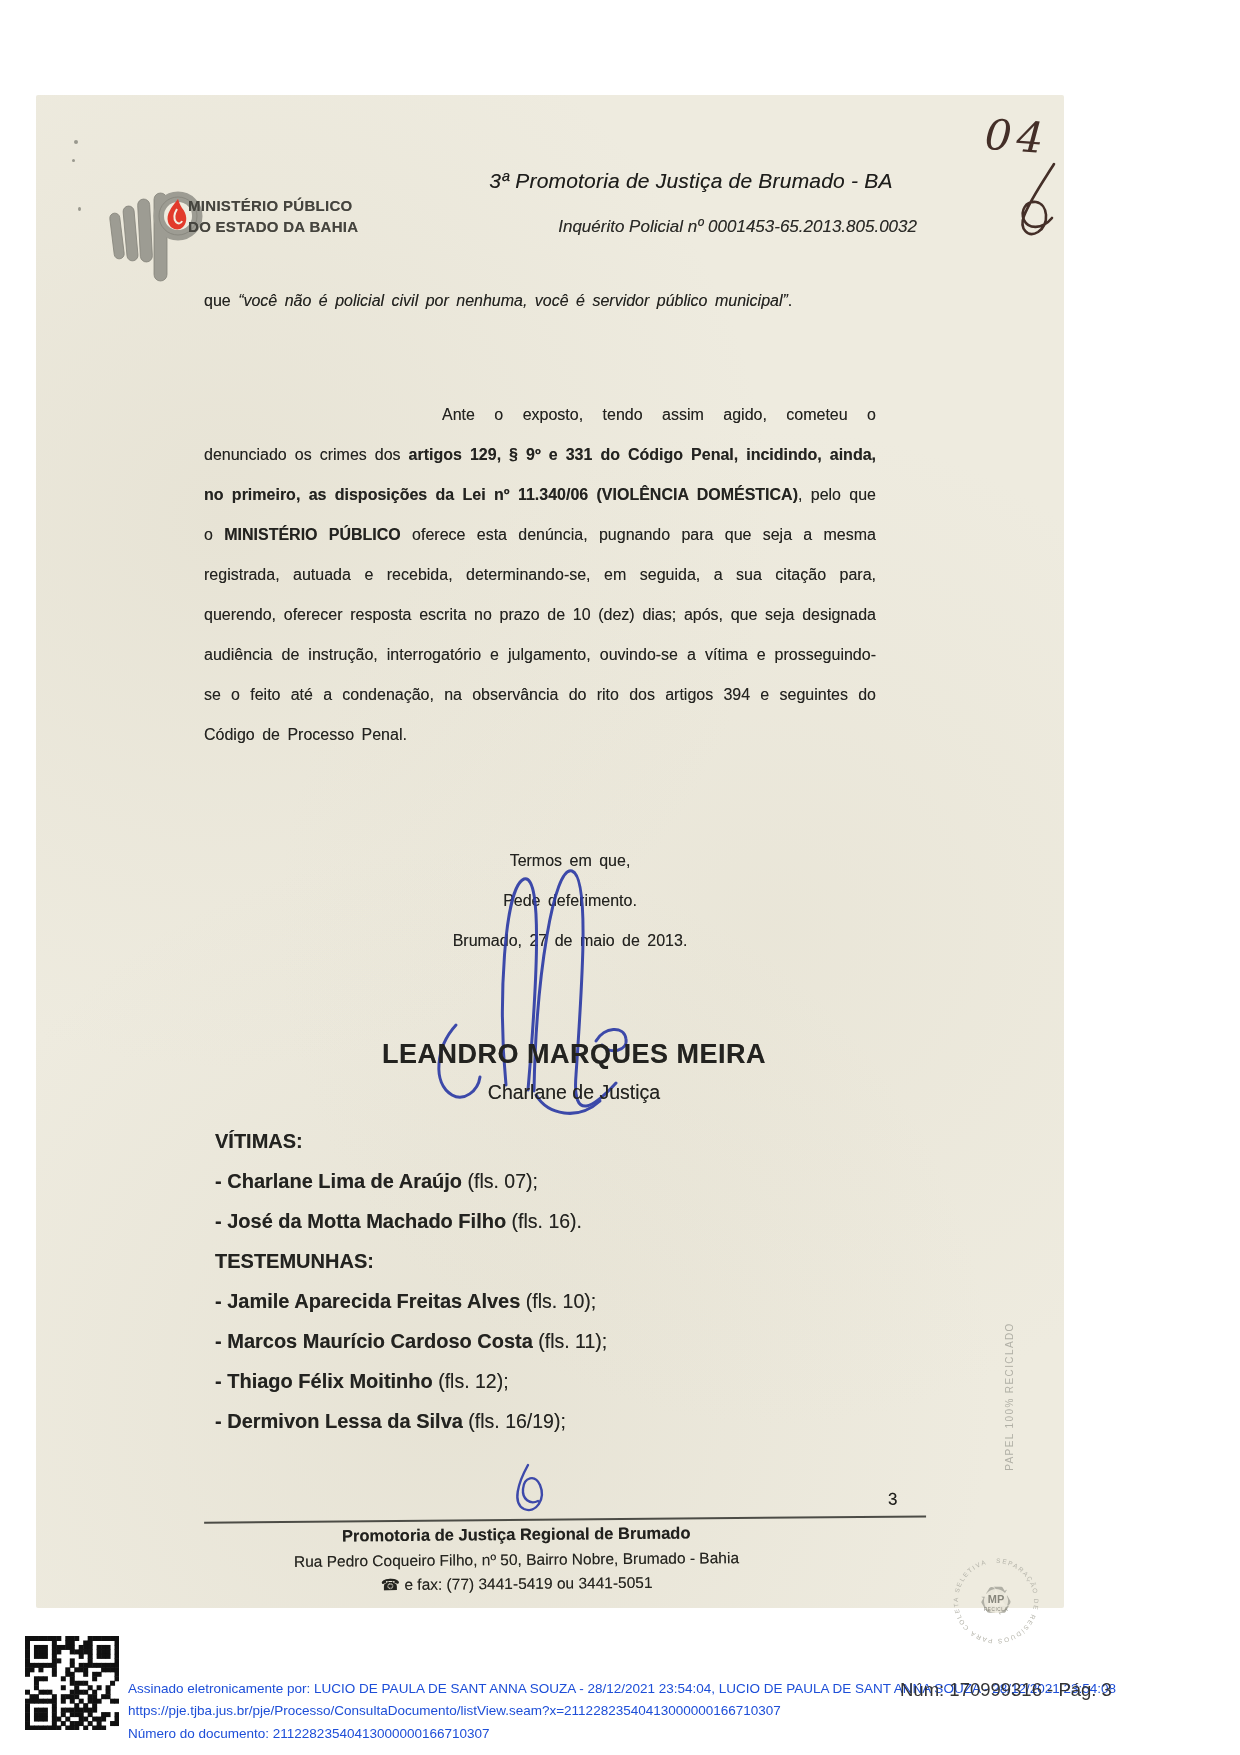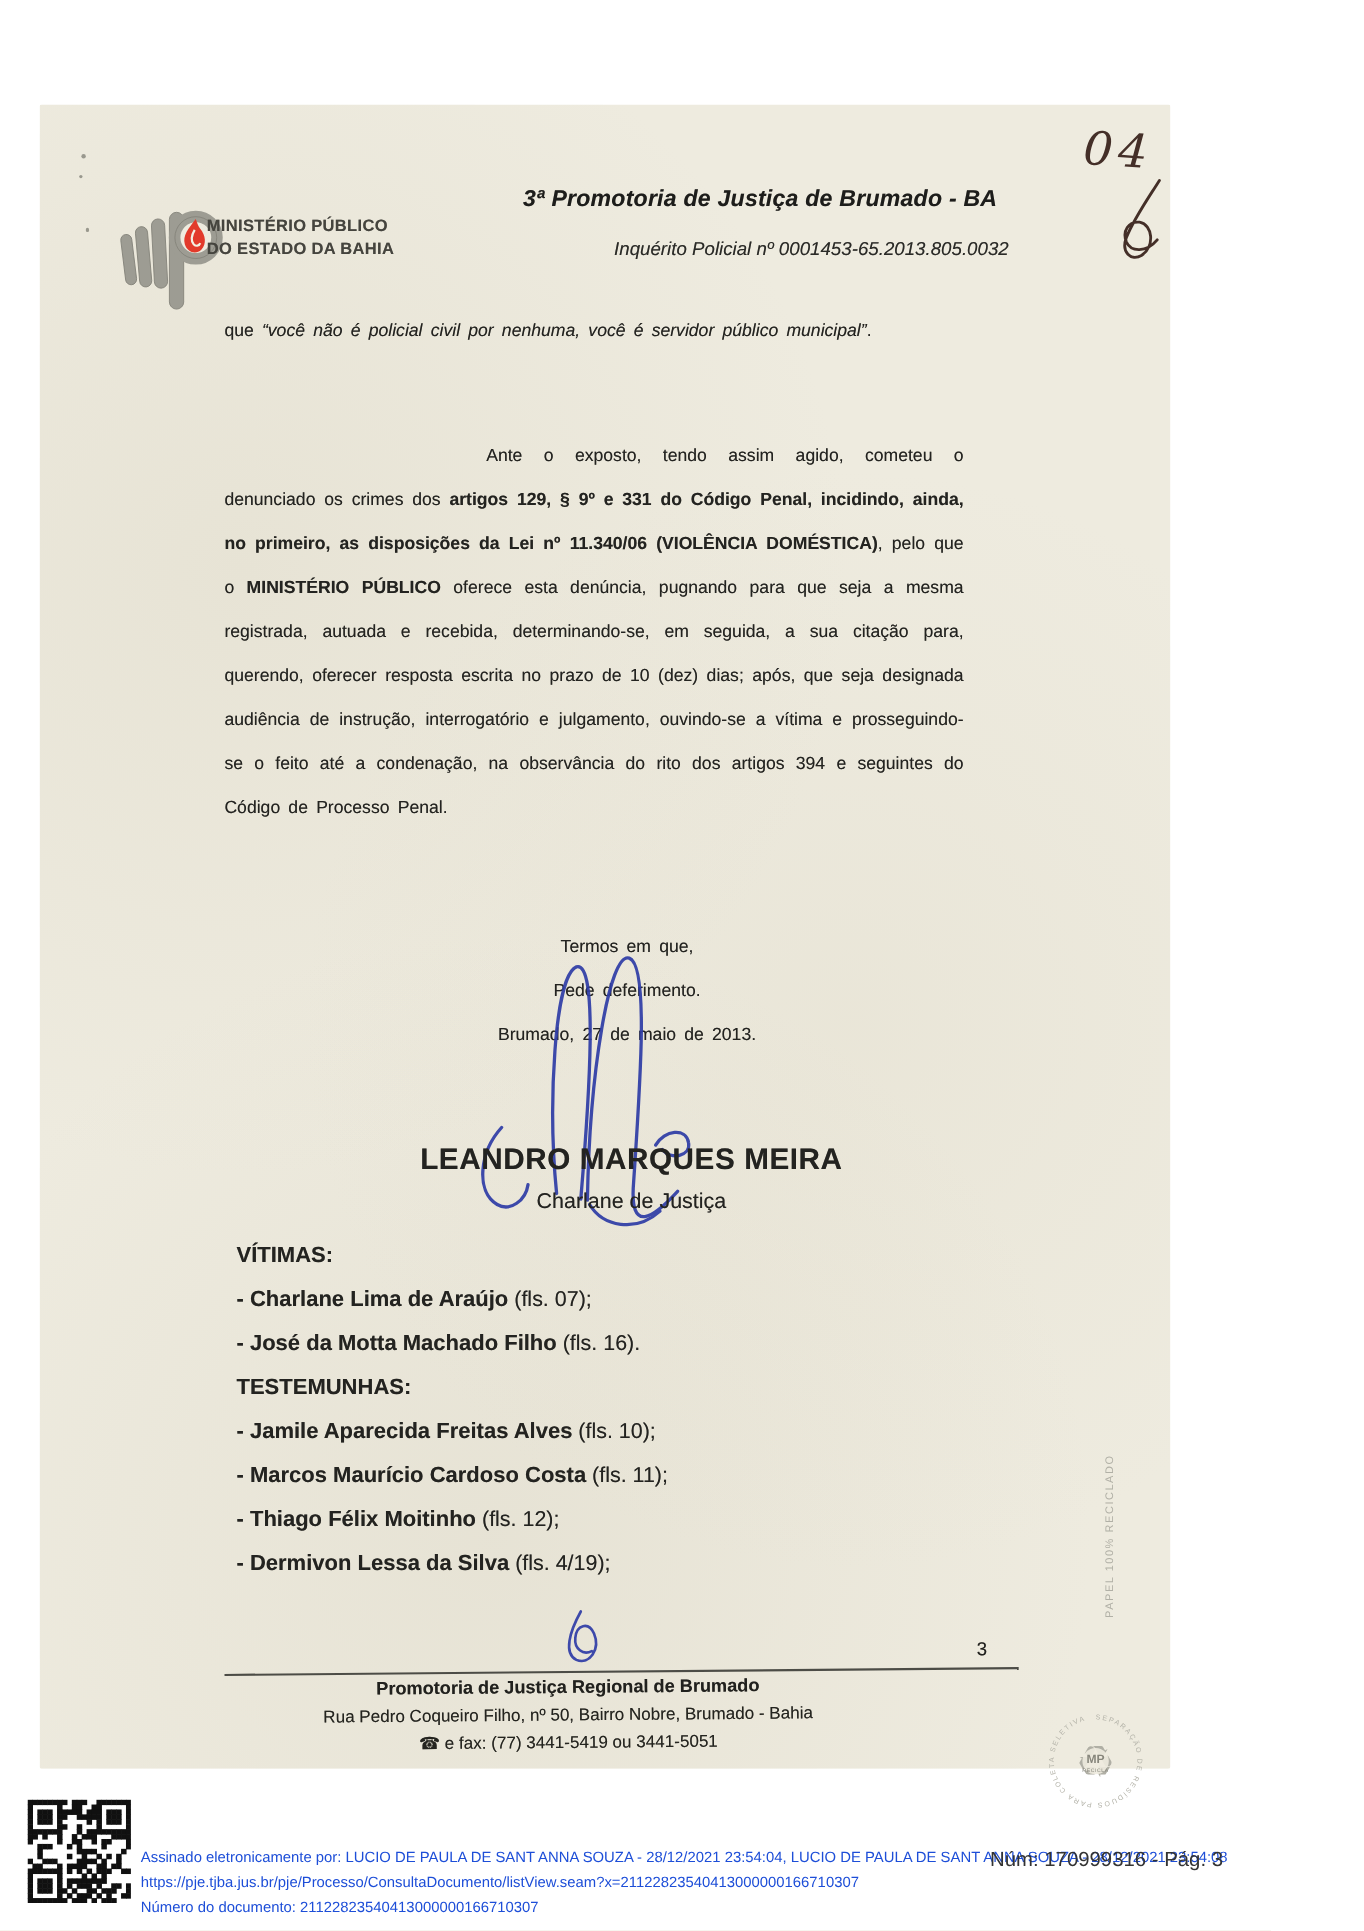--- a/index.html
+++ b/index.html
@@ -17,21 +17,21 @@
       radial-gradient(circle at 72% 55%, rgba(217,211,191,.22), transparent 45%),
       radial-gradient(circle at 40% 86%, rgba(209,203,183,.26), transparent 38%);
     border-radius:2px;
   }
   .abs{position:absolute}
   .scantxt{color:#232320;text-shadow:0 0 .4px rgba(30,28,24,.45)}
 
   
   .org{left:152px;top:100px;font-size:15px;font-weight:bold;line-height:21px;color:#45443e;letter-spacing:.3px}
   .doc-title{left:375px;top:74px;width:560px;text-align:center;
-    font-size:21px;font-weight:bold;font-style:italic;letter-spacing:.2px;color:#1d1d1b}
+    font-size:21px;font-weight:normal;font-style:italic;letter-spacing:.2px;color:#1d1d1b}
   .case-ref{left:460px;top:122px;width:421px;text-align:right;
     font-size:17px;font-style:italic;color:#2a2a27}
 
   
   .corner-number{left:985px;top:112px;font-family:"DejaVu Serif",serif;font-style:italic;
     font-size:42px;color:#442f28;transform:rotate(4deg);letter-spacing:5px}
 
   
   .bodycol{left:168px;width:672px;text-align:justify;font-size:16px;line-height:40px;word-spacing:3px}
   .p1{top:186px}
@@ -129,21 +129,21 @@
   <div class="abs sig-role scantxt">Charlane de Justiça</div>
 
   <div class="abs lists scantxt">
     <p class="lh">VÍTIMAS:</p>
     <p class="li"><span class="nm">- Charlane Lima de Araújo</span><span class="rf"> (fls. 07);</span></p>
     <p class="li"><span class="nm">- José da Motta Machado Filho</span><span class="rf"> (fls. 16).</span></p>
     <p class="lh">TESTEMUNHAS:</p>
     <p class="li"><span class="nm">- Jamile Aparecida Freitas Alves</span><span class="rf"> (fls. 10);</span></p>
     <p class="li"><span class="nm">- Marcos Maurício Cardoso Costa</span><span class="rf"> (fls. 11);</span></p>
     <p class="li"><span class="nm">- Thiago Félix Moitinho</span><span class="rf"> (fls. 12);</span></p>
-    <p class="li"><span class="nm">- Dermivon Lessa da Silva</span><span class="rf"> (fls. 4/19);</span></p>
+    <p class="li"><span class="nm">- Dermivon Lessa da Silva</span><span class="rf"> (fls. 16/19);</span></p>
   </div>
 
   <svg class="abs" style="left:468px;top:1364px" width="60" height="58" viewBox="0 0 60 58">
     <path d="M24 6 C14 24 8 44 20 50 C32 55 42 40 36 26 C31 15 20 18 19 30 C18 40 26 46 34 42" fill="none" stroke="#2e3ca6" stroke-width="2.4" stroke-linecap="round" opacity="0.92"></path>
   </svg>
 
   <div class="abs footwrap">
     <div class="pageno scantxt">3</div>
     <div class="footrule"></div>
     <div class="foot-office scantxt">Promotoria de Justiça Regional de Brumado</div>

